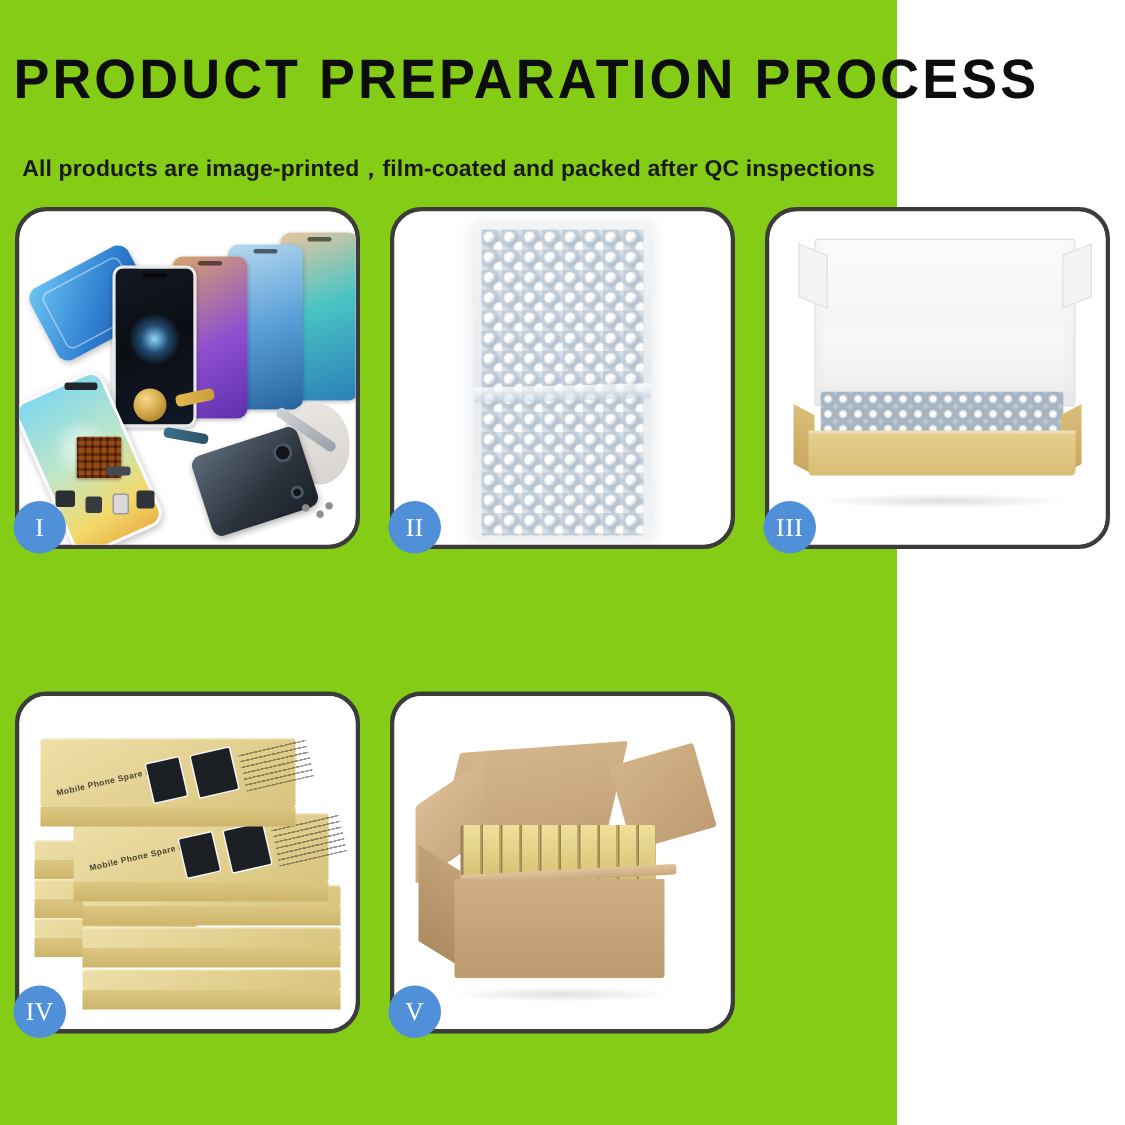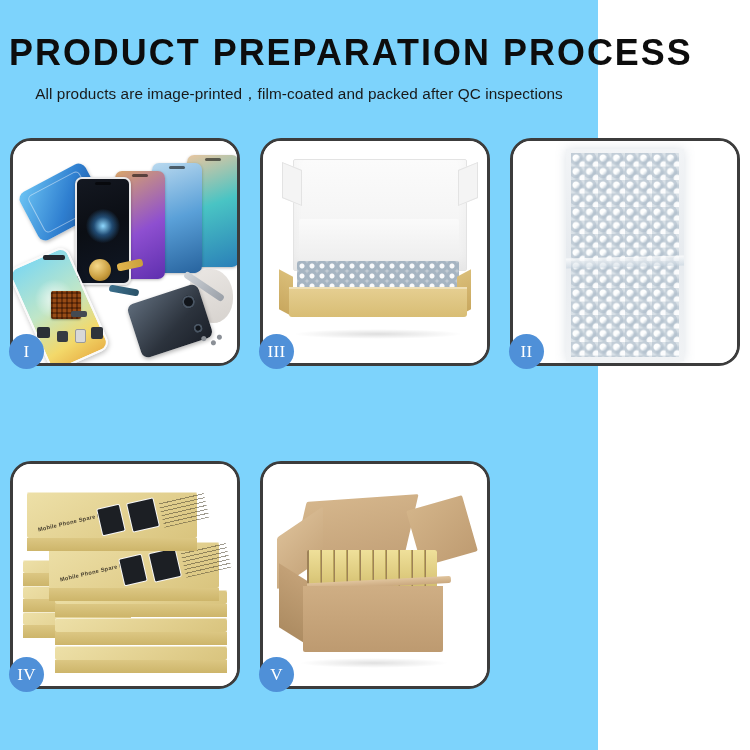--- a/index.html
+++ b/index.html
@@ -1,30 +1,30 @@
 <!DOCTYPE html>
 <html><head>
 <meta charset="utf-8">
 <style>
   html,body{margin:0;padding:0;}
   body{
     width:750px;height:750px;background:#ffffff;
     font-family:"Liberation Sans", sans-serif;
     -webkit-font-smoothing:antialiased;overflow:hidden;
   }
-  .page{position:relative;width:598px;height:750px;background:#7dd3fc;}
+  .page{position:relative;width:598px;height:750px;background:#84cc16;}
 
   
   .header{padding-top:34px;text-align:center;}
   .title{
     font-size:37px;font-weight:700;letter-spacing:2.1px;color:#0d0d0d;
     line-height:1;white-space:nowrap;transform:scaleX(0.97);
   }
   .subtitle{
-    margin-top:13px;font-size:15.3px;font-weight:400;color:#191919;
+    margin-top:31px;font-size:15.3px;font-weight:700;color:#191919;
     letter-spacing:.1px;white-space:nowrap;
   }
 
   
   .grid{
     position:absolute;left:10px;top:138px;
     display:grid;grid-template-columns:repeat(3,230px);
     grid-template-rows:228px 228px;column-gap:20px;row-gap:95px;
   }
   .panel{
@@ -240,40 +240,40 @@
         <div class="dot-d"></div>
         <div class="dot-e"></div>
         <div class="dot-f"></div>
         <div class="driver"></div>
         <div class="screws"></div>
       </div>
       <div class="badge">I</div>
     </div>
 
     <div class="panel">
+      <div class="canvas p2">
+        <div class="bw-sheet">
+          <div class="bw-inner"></div>
+          <div class="bw-fold"></div>
+        </div>
+      </div>
+      <div class="badge">II</div>
+    </div>
+
+    <div class="panel">
       <div class="canvas p3">
         <div class="wb-lid-back"></div>
         <div class="wb-foam"></div>
         <div class="wb-bubbles"></div>
         <div class="wb-left"></div>
         <div class="wb-right"></div>
         <div class="wb-front"></div>
         <div class="wb-shadow"></div>
       </div>
       <div class="badge">III</div>
-    </div>
-
-    <div class="panel">
-      <div class="canvas p2">
-        <div class="bw-sheet">
-          <div class="bw-inner"></div>
-          <div class="bw-fold"></div>
-        </div>
-      </div>
-      <div class="badge">II</div>
     </div>
 
     <div class="panel">
       <div class="canvas p4">
         <div class="stack">
 
           <div class="kbox" style="left:2px;top:74px;width:108px;height:13px;">
             <div class="top"></div>
               <div class="side"></div>
           </div>

